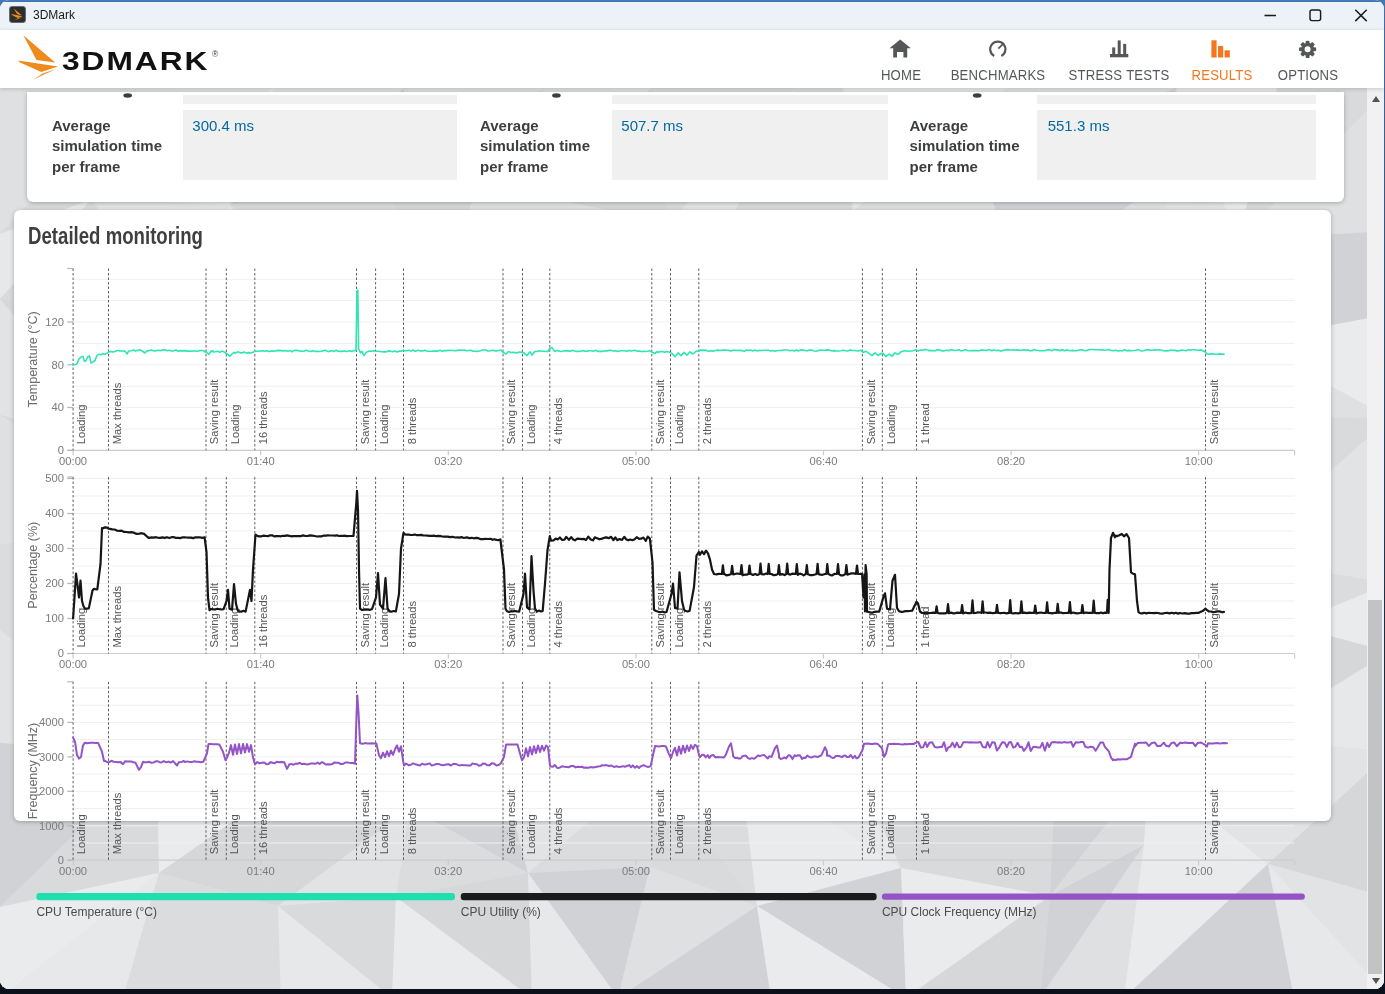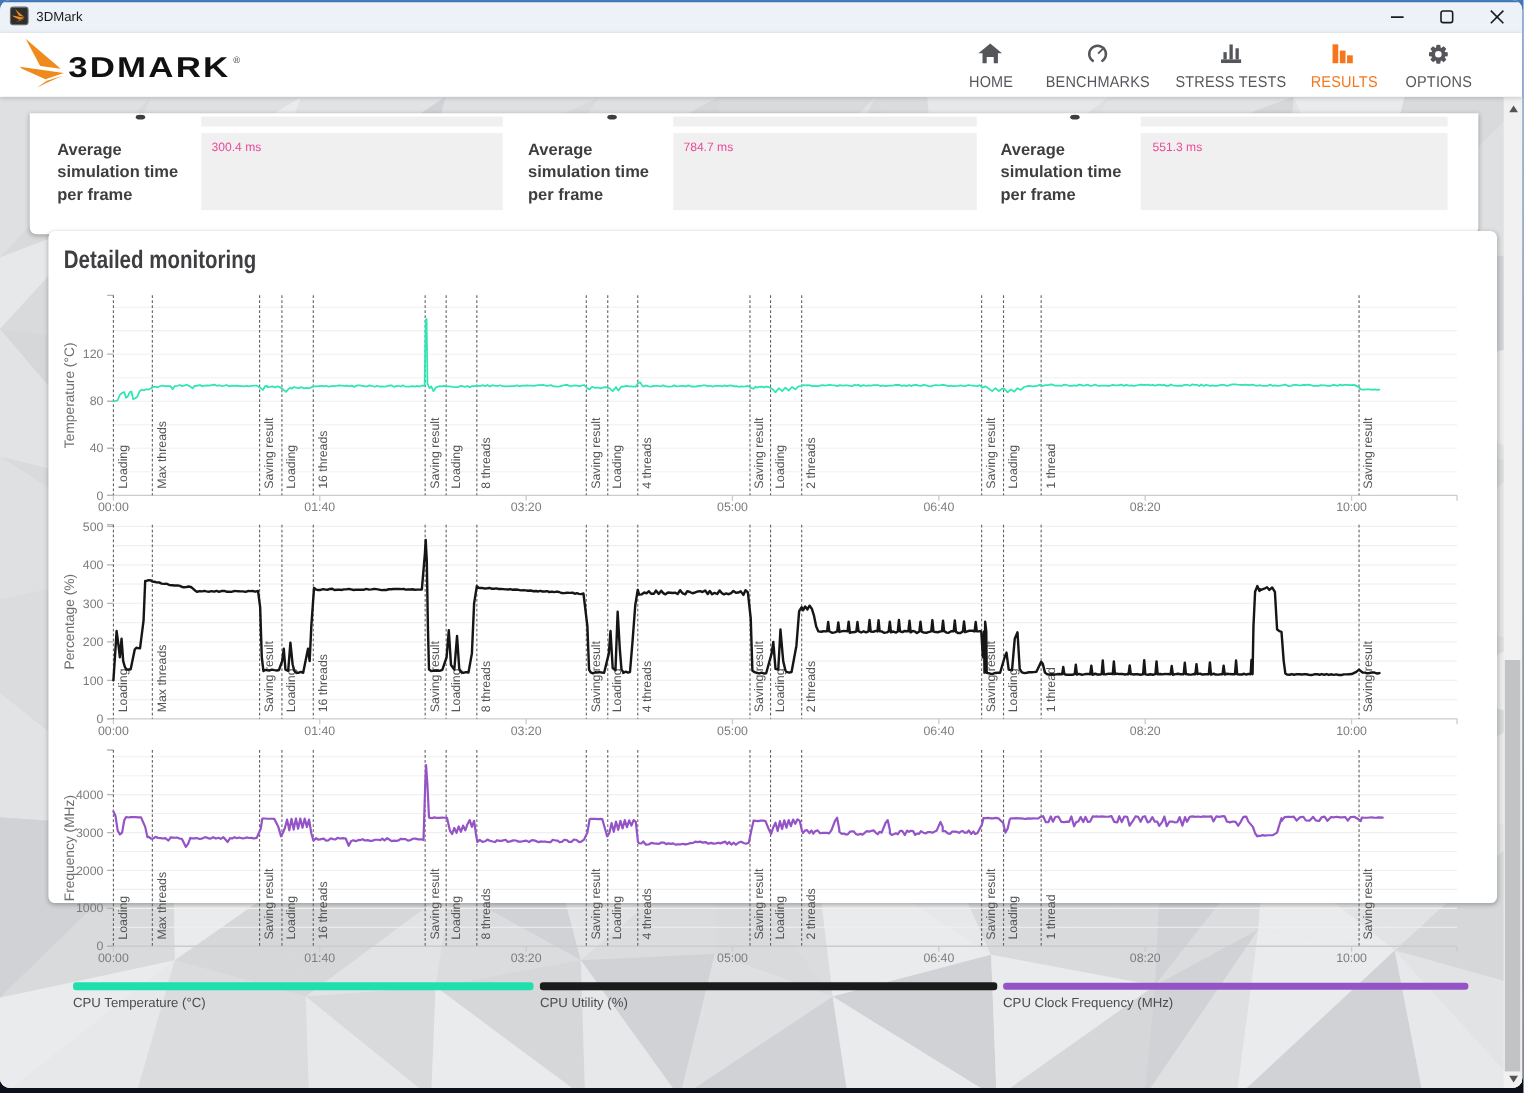--- a/index.html
+++ b/index.html
@@ -11,25 +11,25 @@
   .titlebar { position:absolute; left:0; top:0; right:0; height:30px;
         background:linear-gradient(180deg,#4a7fc0 0,#3e74b4 1.5px,#edf2f8 2.5px,#edf2f8 100%); }
   .appico { position:absolute; left:9px; top:6px; width:17px; height:17px; border-radius:3px;
         background:#2e2e2e; border:1px solid #6a6a6a; }
   .apptitle { position:absolute; left:33px; top:8px; font-size:12px; color:#191919; }
   .nav { position:absolute; left:0; top:30px; right:0; height:58px; background:#fff;
          box-shadow:0 1px 4px rgba(50,50,50,.22); z-index:3; }
   .navlab { position:absolute; top:36.5px; font-size:14.3px; letter-spacing:.2px; color:#55575c; width:130px; text-align:center; line-height:17px; transform:scaleX(0.92); transform-origin:center top; }
   .content { position:absolute; left:0; top:88px; right:0; bottom:0; background:#e6e7e8; overflow:hidden; }
   .card { position:absolute; background:#fff; box-shadow:0 1px 4px rgba(70,70,70,.38); }
-  .card1 { left:27px; top:15px; width:1317px; height:109.5px; border-radius:0 0 6px 6px; }
-  .card2 { left:44px; top:122px; width:1317px; height:611px; border-radius:6px; }
+  .card1 { left:27px; top:4px; width:1317px; height:109.5px; border-radius:0 0 6px 6px; }
+  .card2 { left:14px; top:122px; width:1317px; height:611px; border-radius:6px; }
   .gbox { position:absolute; background:#f0f0f1; }
   .mlabel { position:absolute; width:135px; font-size:15px; font-weight:bold; color:#3d3e40; line-height:20.5px; }
-  .mval { position:absolute; font-size:11px; color:#ec4899; }
+  .mval { position:absolute; font-size:15px; color:#0369a1; }
   .h2 { position:absolute; left:41px; top:13px; font-size:23px; font-weight:bold; color:#3f3f42; transform:scaleX(0.81); transform-origin:0 0; white-space:nowrap; }
   .sbtrack { position:absolute; left:1367px; top:0px; width:16.8px; height:901px; background:#f1f1f2; }
   .sbthumb { position:absolute; left:1368.3px; top:600px; width:14.2px; height:374px; background:#c2c3c5; }
   .arrup { position:absolute; left:1371.5px; top:96px; width:0; height:0;
            border-left:4.5px solid transparent; border-right:4.5px solid transparent; border-bottom:6px solid #535353; }
   .arrdn { position:absolute; left:1371.5px; top:978px; width:0; height:0;
            border-left:4.5px solid transparent; border-right:4.5px solid transparent; border-top:6px solid #535353; }
 </style>
 </head>
 <body>
@@ -224,21 +224,21 @@
         <ellipse cx="529.4" cy="3.5" rx="4.3" ry="2.2" fill="#3d3e40"></ellipse>
         <ellipse cx="950.2" cy="3.5" rx="4.3" ry="2.2" fill="#3d3e40"></ellipse>
       </svg>
       <div class="mlabel" style="left:25px;top:23.5px">Average simulation time per frame</div>
       <div class="mlabel" style="left:453px;top:23.5px">Average simulation time per frame</div>
       <div class="mlabel" style="left:882.5px;top:23.5px">Average simulation time per frame</div>
       <div class="gbox" style="left:155.5px;top:18.3px;width:274.5px;height:69.7px"></div>
       <div class="gbox" style="left:584.5px;top:18.3px;width:276.5px;height:69.7px"></div>
       <div class="gbox" style="left:1010px;top:18.3px;width:278.5px;height:69.7px"></div>
       <div class="mval" style="left:165.3px;top:24.5px">300.4 ms</div>
-      <div class="mval" style="left:594.3px;top:24.5px">784.7 ms</div>
+      <div class="mval" style="left:594.3px;top:24.5px">507.7 ms</div>
       <div class="mval" style="left:1020.7px;top:24.5px">551.3 ms</div>
     </div>
 
     <div class="card card2">
       <div class="h2" style="left:14px">Detailed monitoring</div>
       <div style="position:absolute;left:0;top:0;width:1316px;height:727px;pointer-events:none">
       <svg width="1316" height="727" viewBox="27 210 1316 727" style="position:absolute;left:0;top:0">
             <line x1="86.1" y1="428.9" x2="1307.6" y2="428.9" stroke="#f0f0f0" stroke-width="1"></line>
             <line x1="86.1" y1="407.5" x2="1307.6" y2="407.5" stroke="#f0f0f0" stroke-width="1"></line>
             <line x1="86.1" y1="386.2" x2="1307.6" y2="386.2" stroke="#f0f0f0" stroke-width="1"></line>

